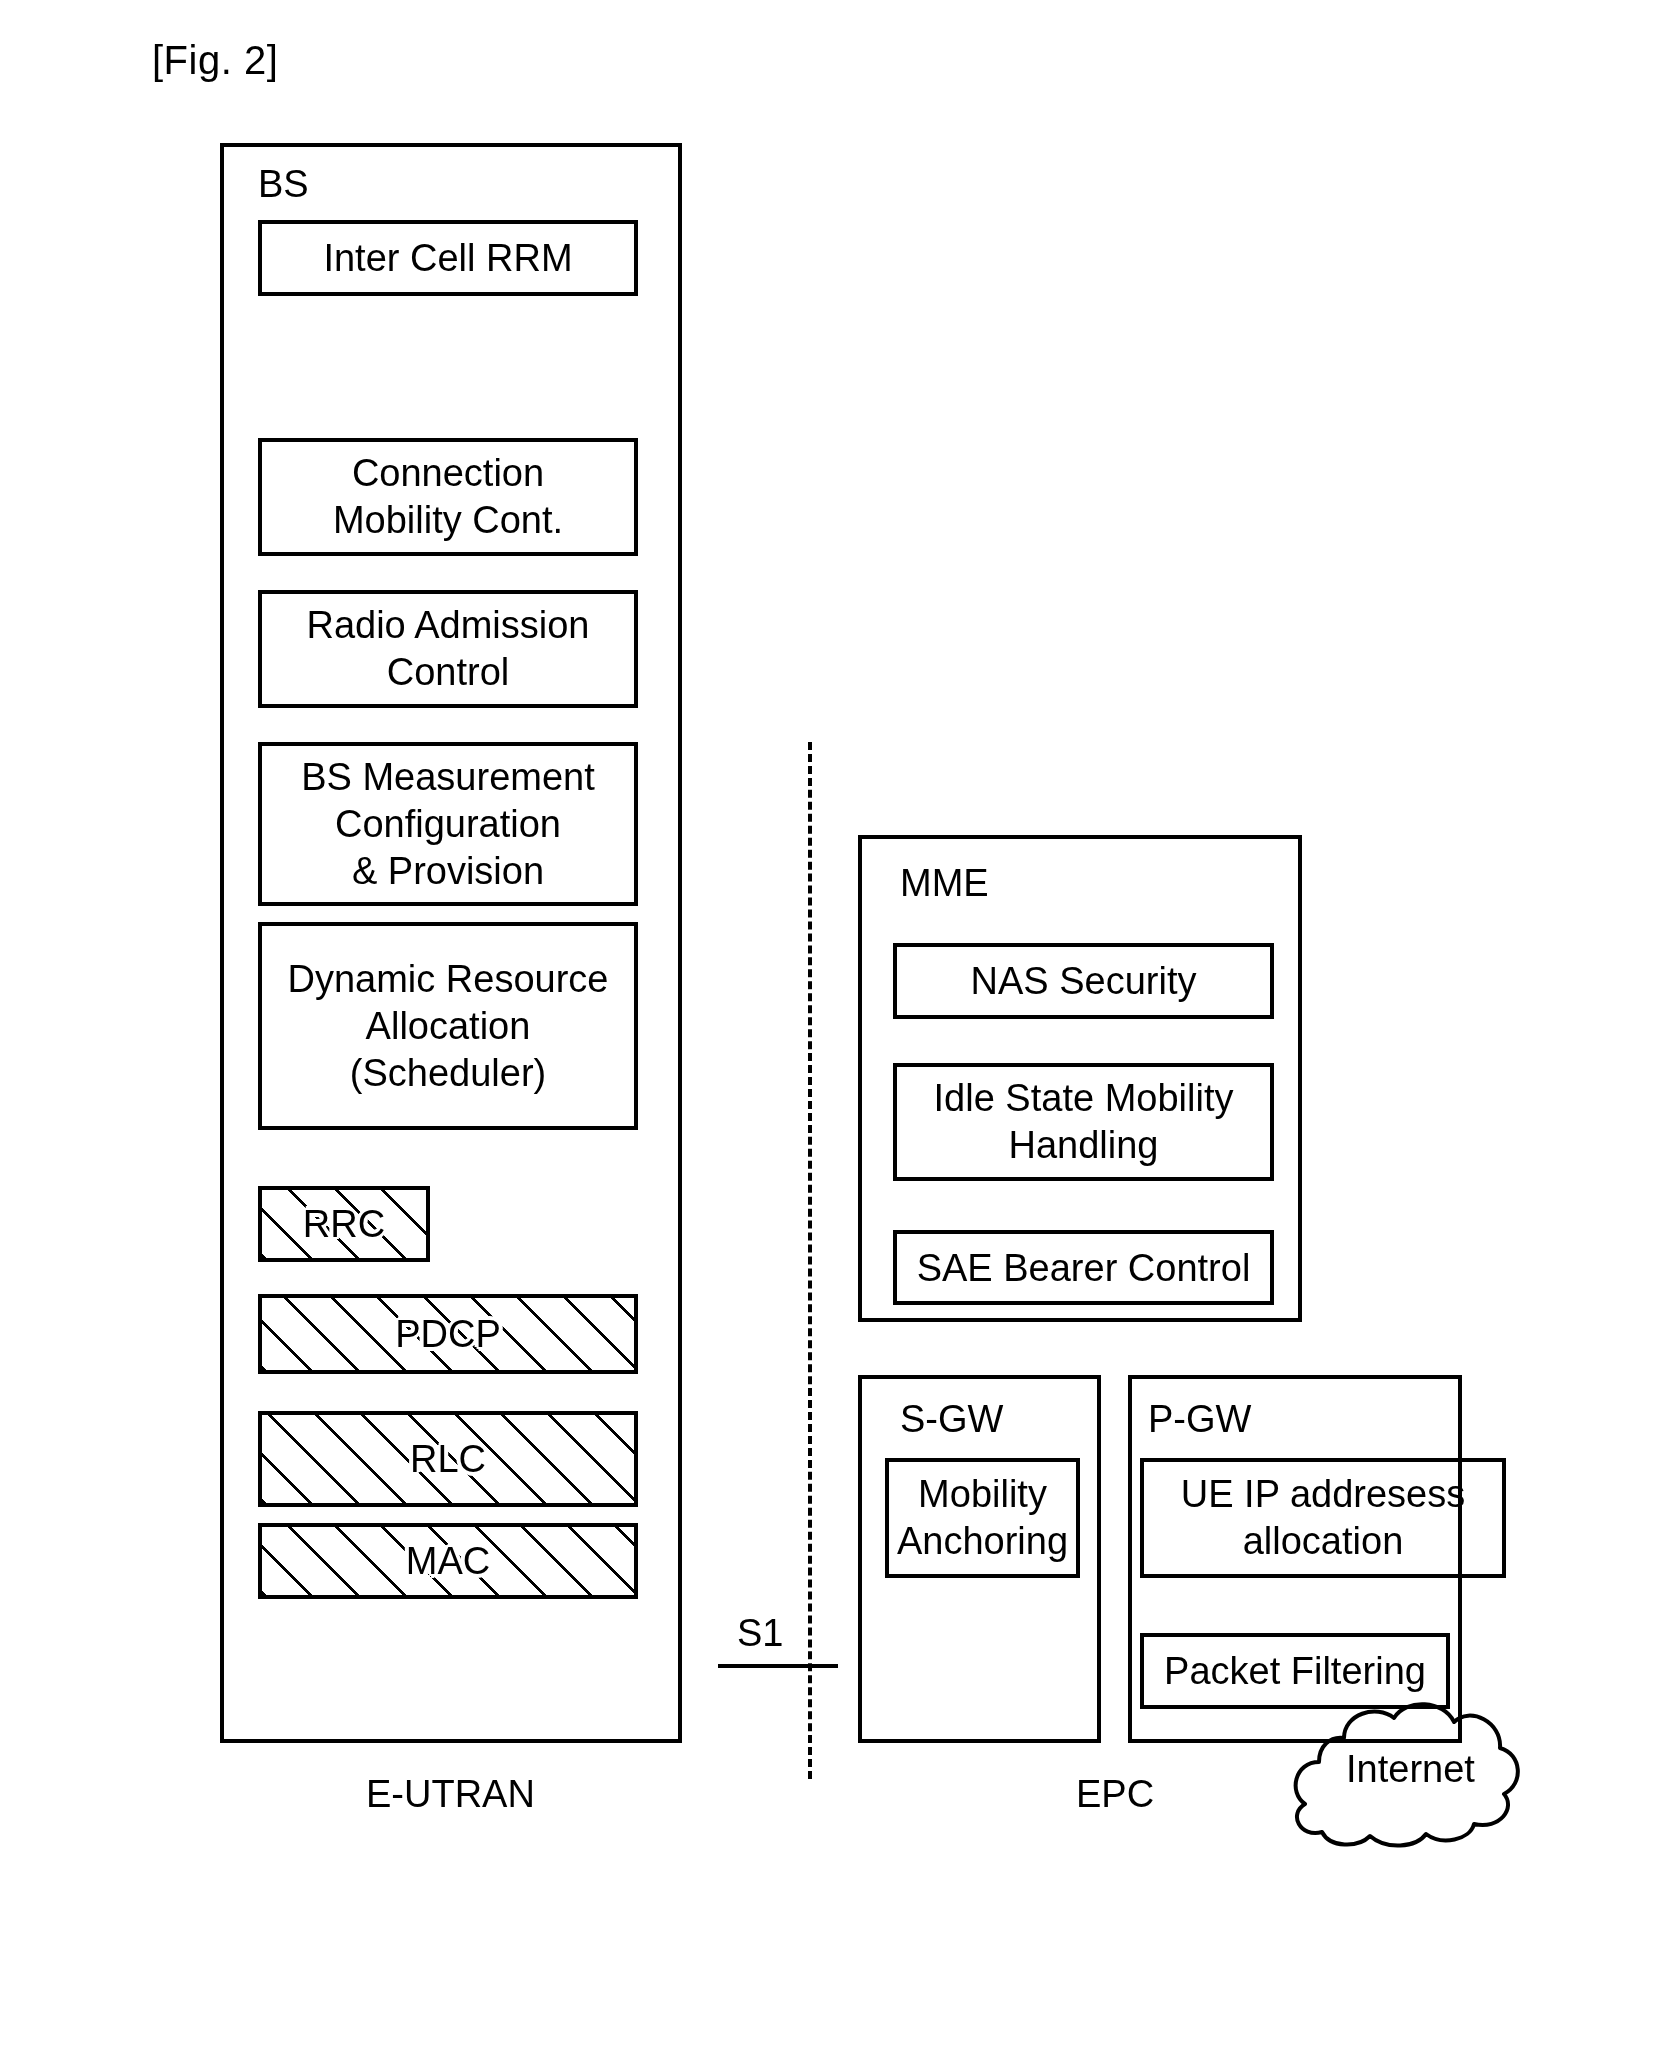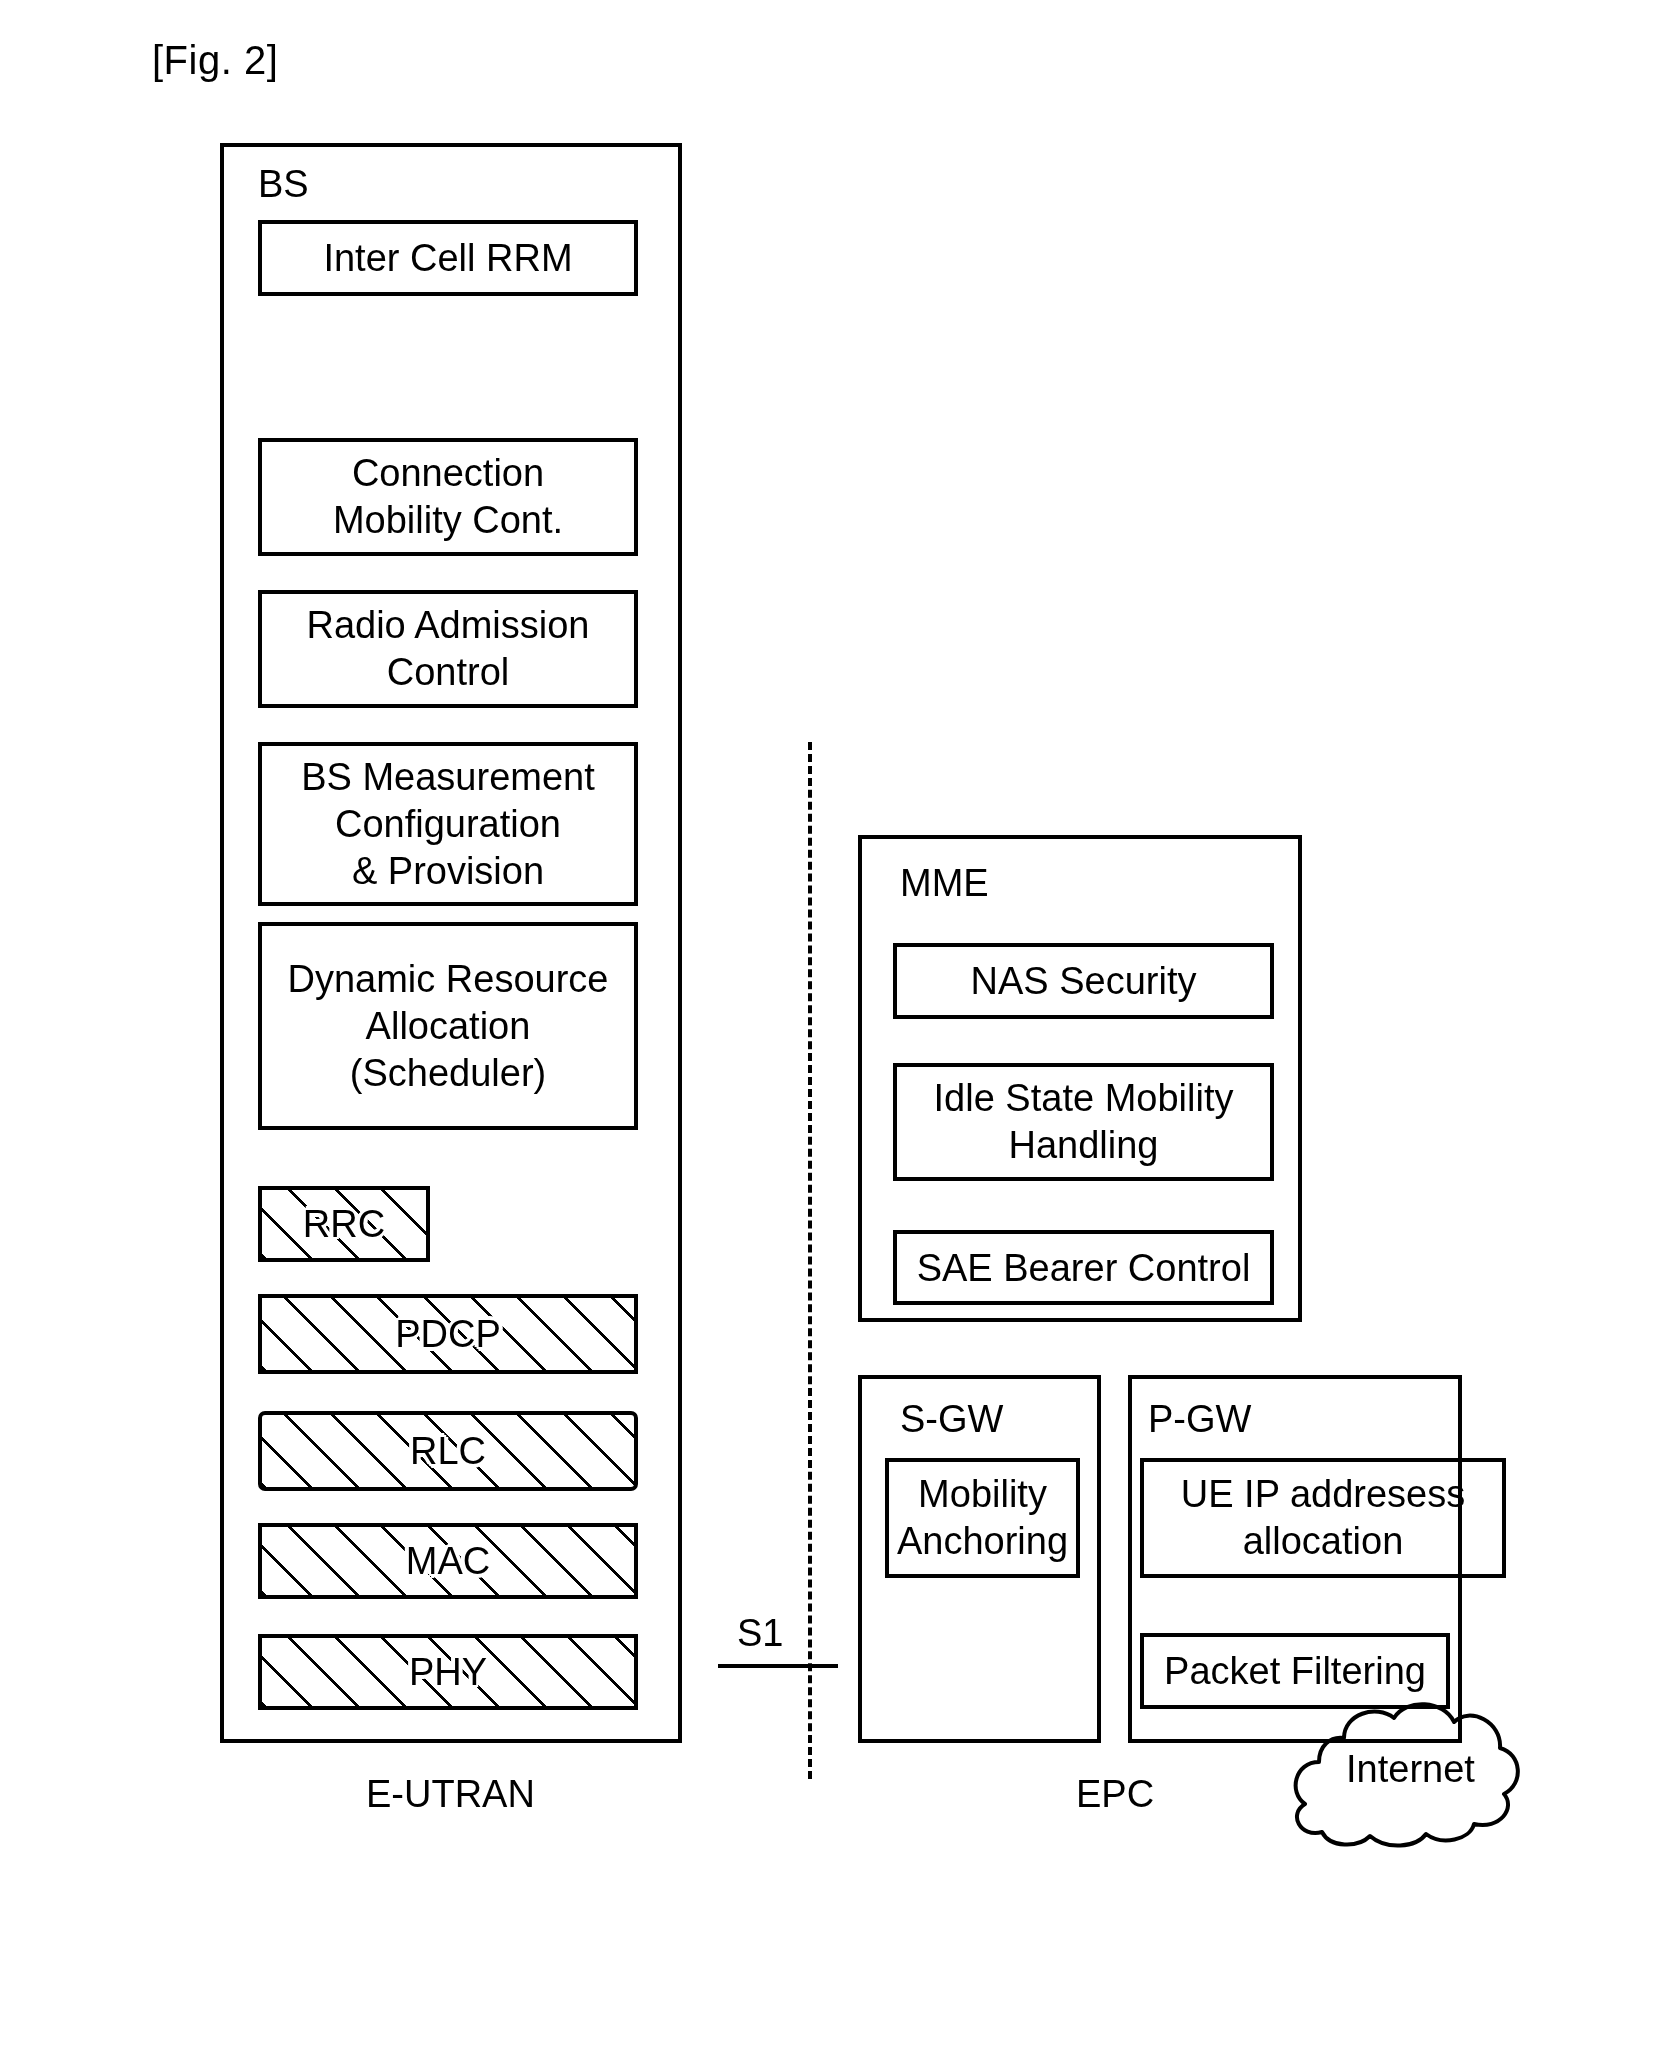--- a/index.html
+++ b/index.html
@@ -169,31 +169,28 @@
   </div>
 
   <div class="box hatch" style="left:258px; top:1186px; width:172px; height:76px;">
     <div class="box-label">RRC</div>
   </div>
 
   <div class="box hatch" style="left:258px; top:1294px; width:380px; height:80px;">
     <div class="box-label">PDCP</div>
   </div>
 
-  <div class="box hatch" style="left:258px; top:1411px; width:380px; height:80px;border-radius:7px;">
+  <div class="box hatch" style="left:258px; top:1411px; width:380px; height:96px;">
     <div class="box-label">RLC</div>
   </div>
 
   <div class="box hatch" style="left:258px; top:1523px; width:380px; height:76px;">
     <div class="box-label">MAC</div>
   </div>
 
-  <div class="box hatch" style="left:258px; top:1634px; width:380px; height:76px;">
-    <div class="box-label">PHY</div>
-  </div>
 
   <div class="divider" style="left:808px; top:742px; height:1037px;"></div>
 
   <div class="s1-label" style="left:737px; top:1612px;">S1</div>
   <div class="s1-line" style="left:718px; top:1664px; width:120px;"></div>
 
   <div class="container-box" style="left:858px; top:835px; width:444px; height:487px;"></div>
 
   <div class="container-title" style="left:900px; top:862px;">MME</div>
 

